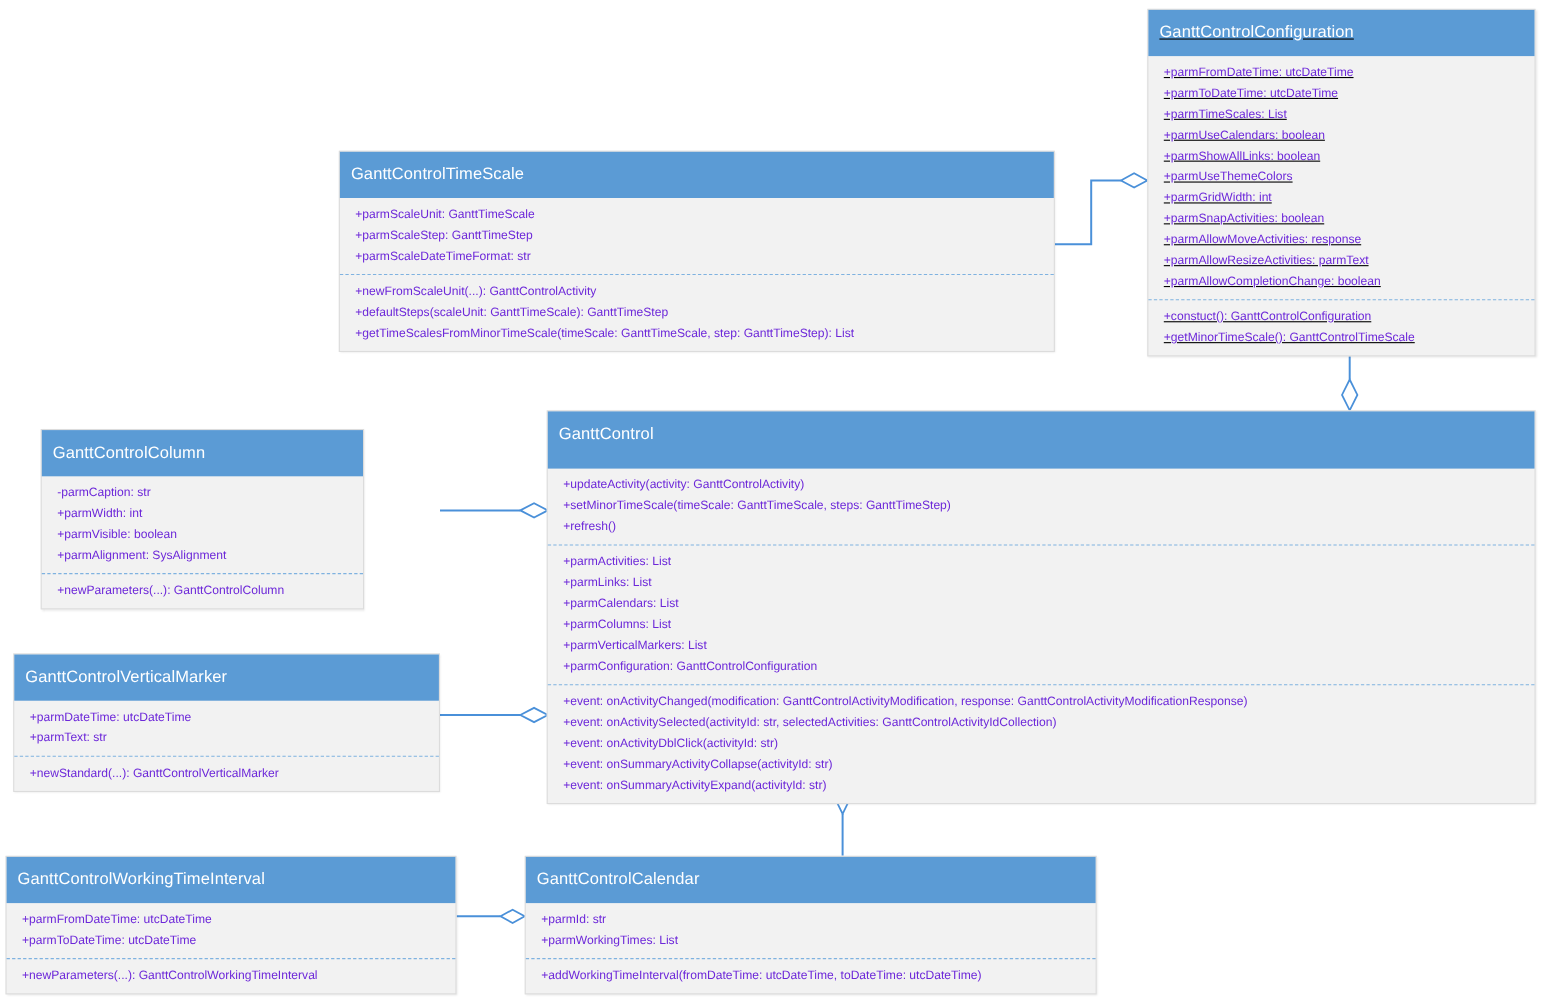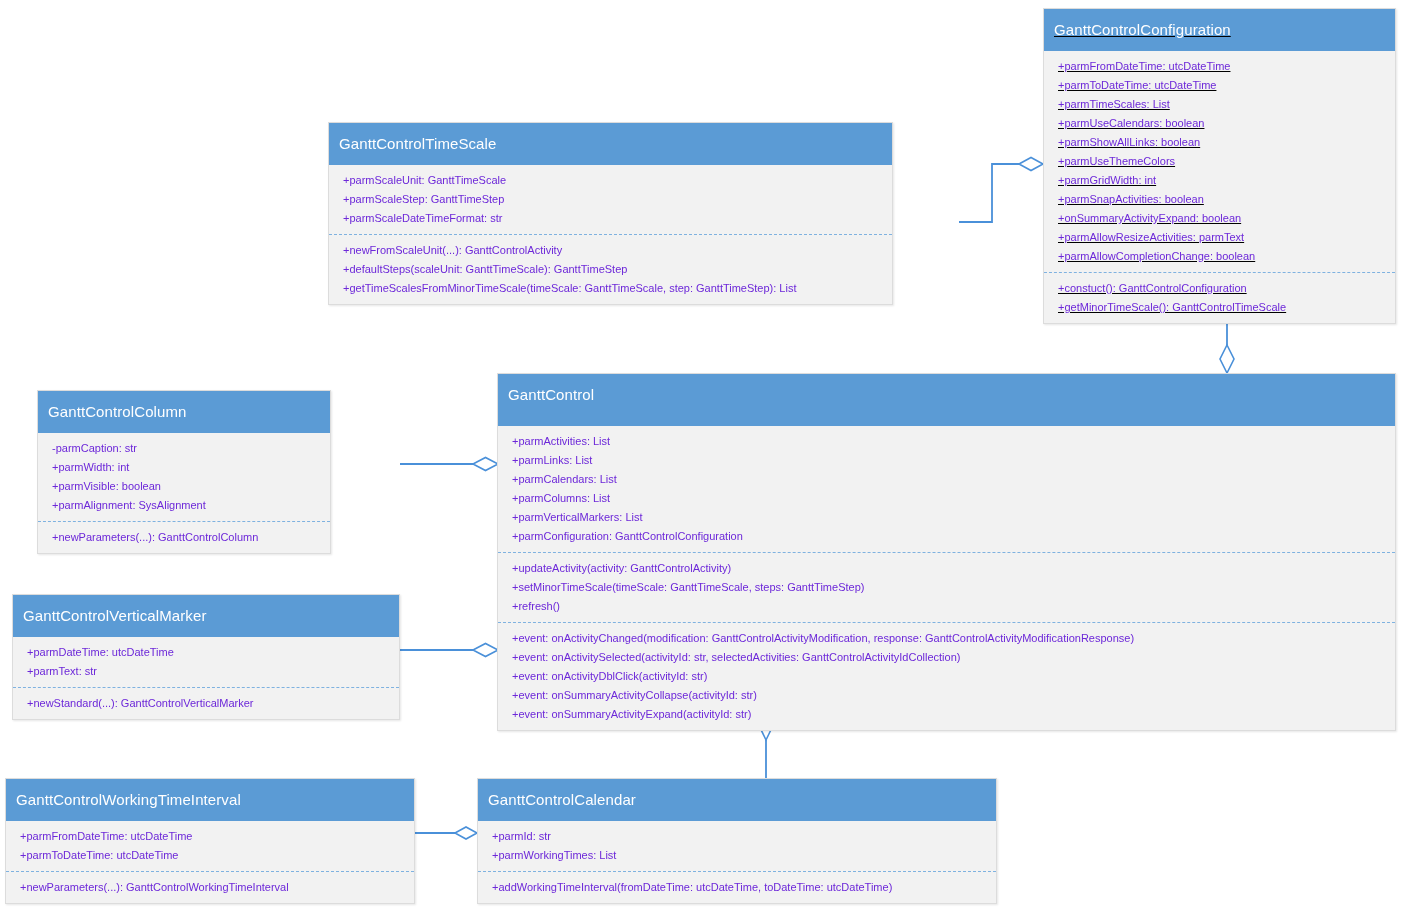--- a/index.html
+++ b/index.html
@@ -64,21 +64,21 @@
     color: #6d28d9;
     font-size: 11px;
     line-height: 19px;
     padding: 0 6px 0 14px;
     white-space: nowrap;
     overflow: hidden;
   }
 
   
   .cls-configuration      { left: 1043px; top: 8px;   width: 353px; text-decoration: underline; }
-  .cls-timescale          { left: 308px;  top: 122px; width: 565px; margin-left: 20px; }
+  .cls-timescale          { left: 308px;  top: 137px; width: 651px; }
   .cls-ganttcontrol       { left: 497px;  top: 373px; width: 899px; }
   .cls-column             { left: 37px;   top: 390px; width: 294px; }
   .cls-verticalmarker     { left: 12px;   top: 594px; width: 388px; }
   .cls-workingtime        { left: 5px;    top: 778px; width: 410px; }
   .cls-calendar           { left: 477px;  top: 778px; width: 520px; }
 
   .cls-ganttcontrol .class-header { padding-bottom: 24px; }
 </style>
 </head>
 <body>
@@ -125,21 +125,21 @@
     <div class="class-header">GanttControlConfiguration</div>
     <div class="class-compartment">
       <div class="member-row">+parmFromDateTime: utcDateTime</div>
       <div class="member-row">+parmToDateTime: utcDateTime</div>
       <div class="member-row">+parmTimeScales: List</div>
       <div class="member-row">+parmUseCalendars: boolean</div>
       <div class="member-row">+parmShowAllLinks: boolean</div>
       <div class="member-row">+parmUseThemeColors</div>
       <div class="member-row">+parmGridWidth: int</div>
       <div class="member-row">+parmSnapActivities: boolean</div>
-      <div class="member-row">+onSummaryActivityExpand: boolean</div>
+      <div class="member-row">+parmAllowMoveActivities: response</div>
       <div class="member-row">+parmAllowResizeActivities: parmText</div>
       <div class="member-row">+parmAllowCompletionChange: boolean</div>
     </div>
     <div class="class-compartment">
       <div class="member-row">+constuct(): GanttControlConfiguration</div>
       <div class="member-row">+getMinorTimeScale(): GanttControlTimeScale</div>
     </div>
   </div>
 
   <div class="uml-class cls-timescale">
@@ -151,34 +151,34 @@
     </div>
     <div class="class-compartment">
       <div class="member-row">+newFromScaleUnit(...): GanttControlActivity</div>
       <div class="member-row">+defaultSteps(scaleUnit: GanttTimeScale): GanttTimeStep</div>
       <div class="member-row">+getTimeScalesFromMinorTimeScale(timeScale: GanttTimeScale, step: GanttTimeStep): List</div>
     </div>
   </div>
 
   <div class="uml-class cls-ganttcontrol">
     <div class="class-header">GanttControl</div>
+    <div class="class-compartment">
+      <div class="member-row">+updateActivity(activity: GanttControlActivity)</div>
+      <div class="member-row">+setMinorTimeScale(timeScale: GanttTimeScale, steps: GanttTimeStep)</div>
+      <div class="member-row">+refresh()</div>
+    </div>
     <div class="class-compartment">
       <div class="member-row">+parmActivities: List</div>
       <div class="member-row">+parmLinks: List</div>
       <div class="member-row">+parmCalendars: List</div>
       <div class="member-row">+parmColumns: List</div>
       <div class="member-row">+parmVerticalMarkers: List</div>
       <div class="member-row">+parmConfiguration: GanttControlConfiguration</div>
     </div>
     <div class="class-compartment">
-      <div class="member-row">+updateActivity(activity: GanttControlActivity)</div>
-      <div class="member-row">+setMinorTimeScale(timeScale: GanttTimeScale, steps: GanttTimeStep)</div>
-      <div class="member-row">+refresh()</div>
-    </div>
-    <div class="class-compartment">
       <div class="member-row">+event: onActivityChanged(modification: GanttControlActivityModification, response: GanttControlActivityModificationResponse)</div>
       <div class="member-row">+event: onActivitySelected(activityId: str, selectedActivities: GanttControlActivityIdCollection)</div>
       <div class="member-row">+event: onActivityDblClick(activityId: str)</div>
       <div class="member-row">+event: onSummaryActivityCollapse(activityId: str)</div>
       <div class="member-row">+event: onSummaryActivityExpand(activityId: str)</div>
     </div>
   </div>
 
   <div class="uml-class cls-column">
     <div class="class-header">GanttControlColumn</div>

